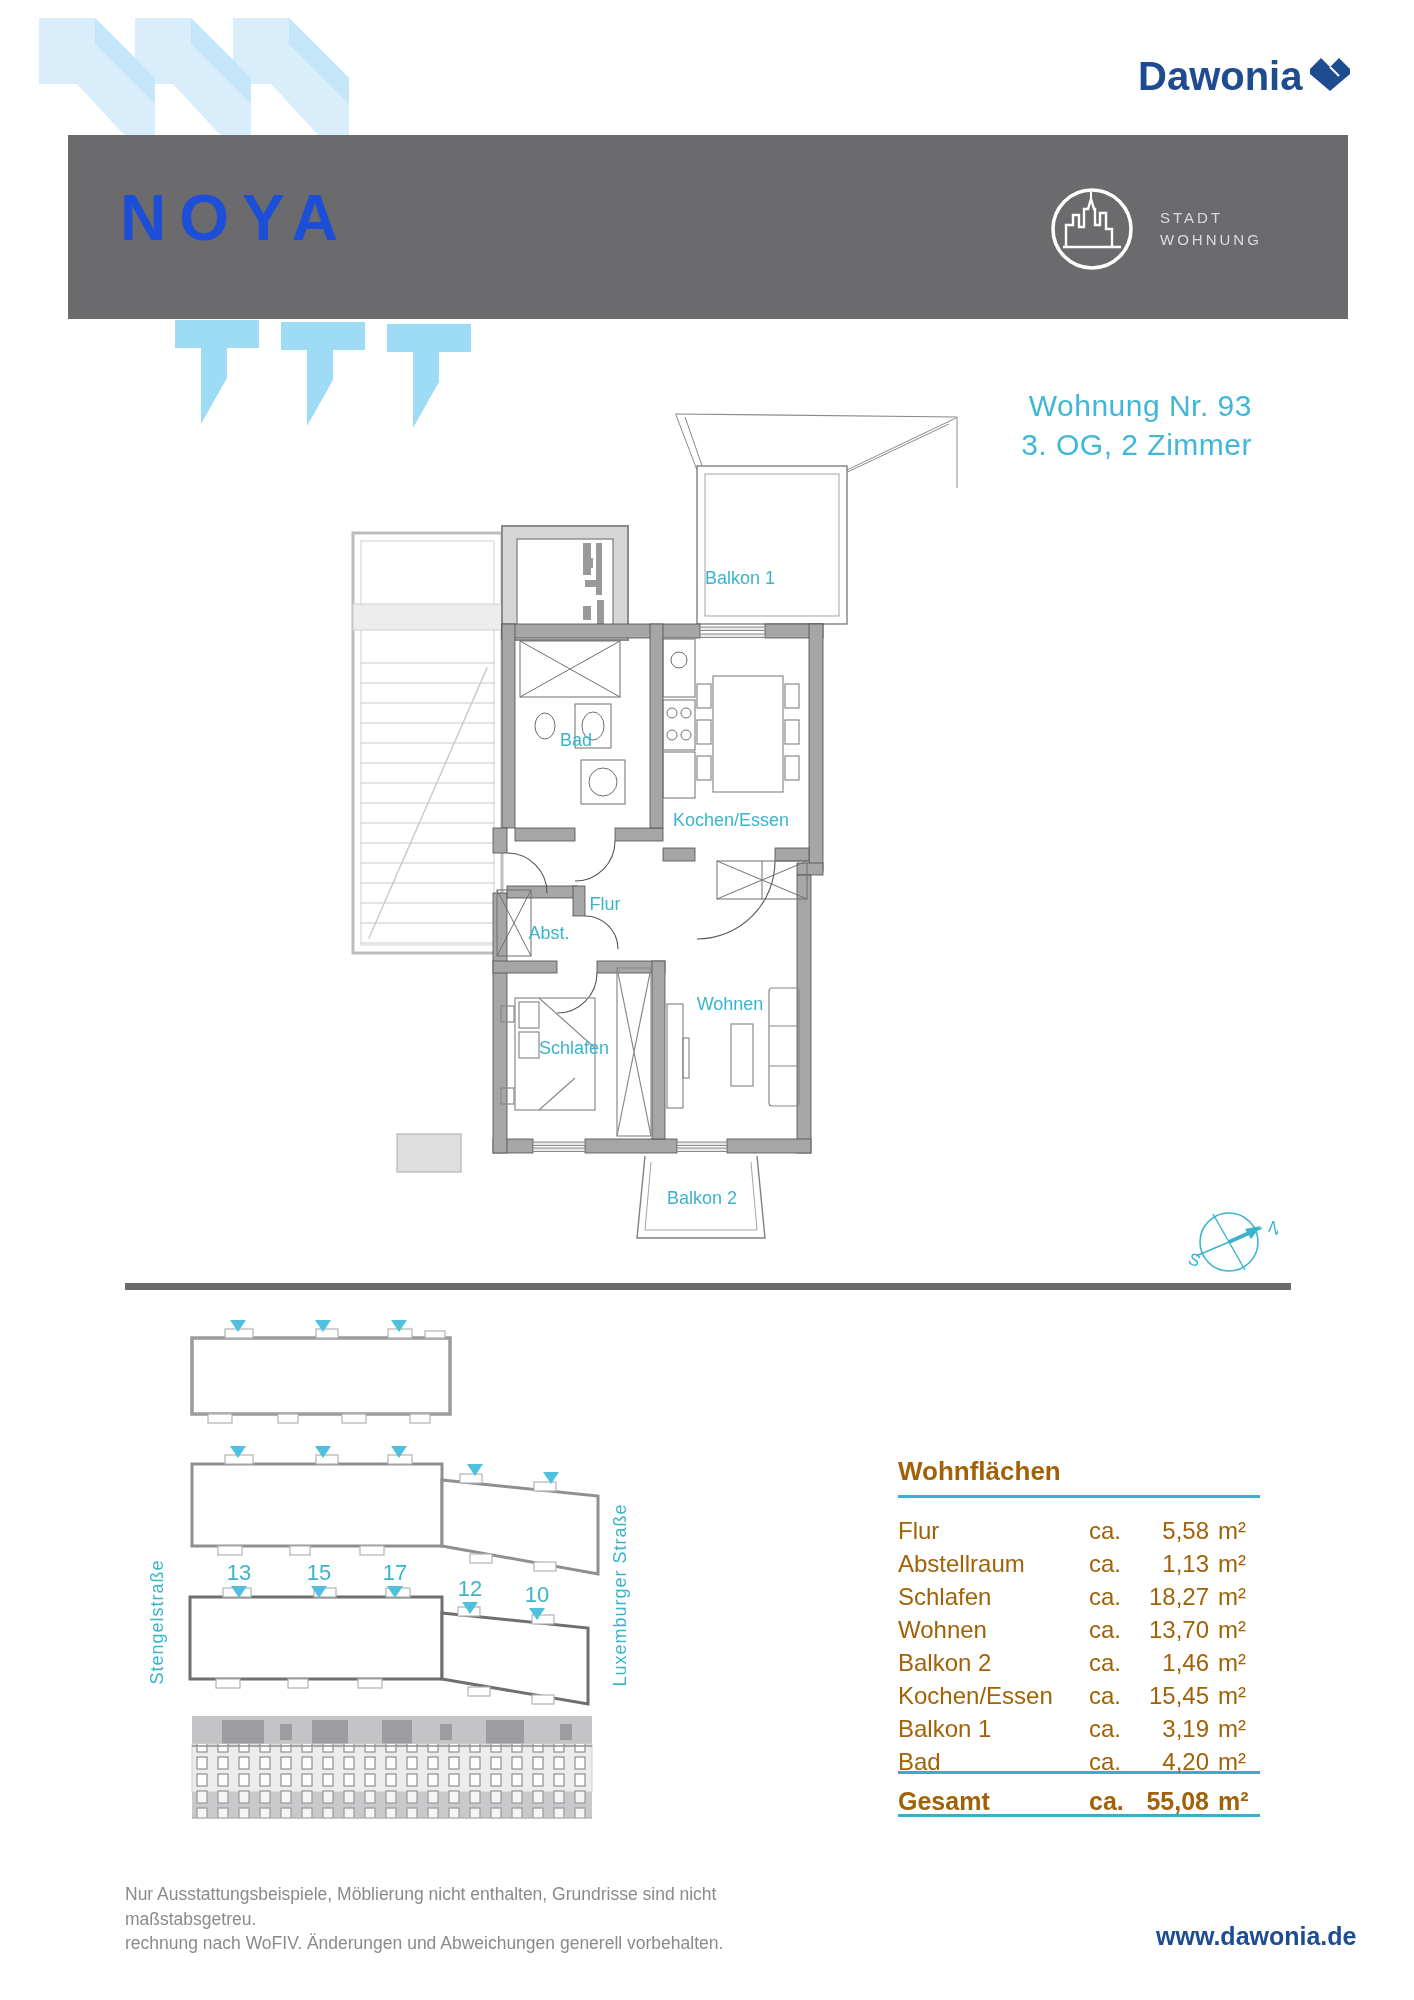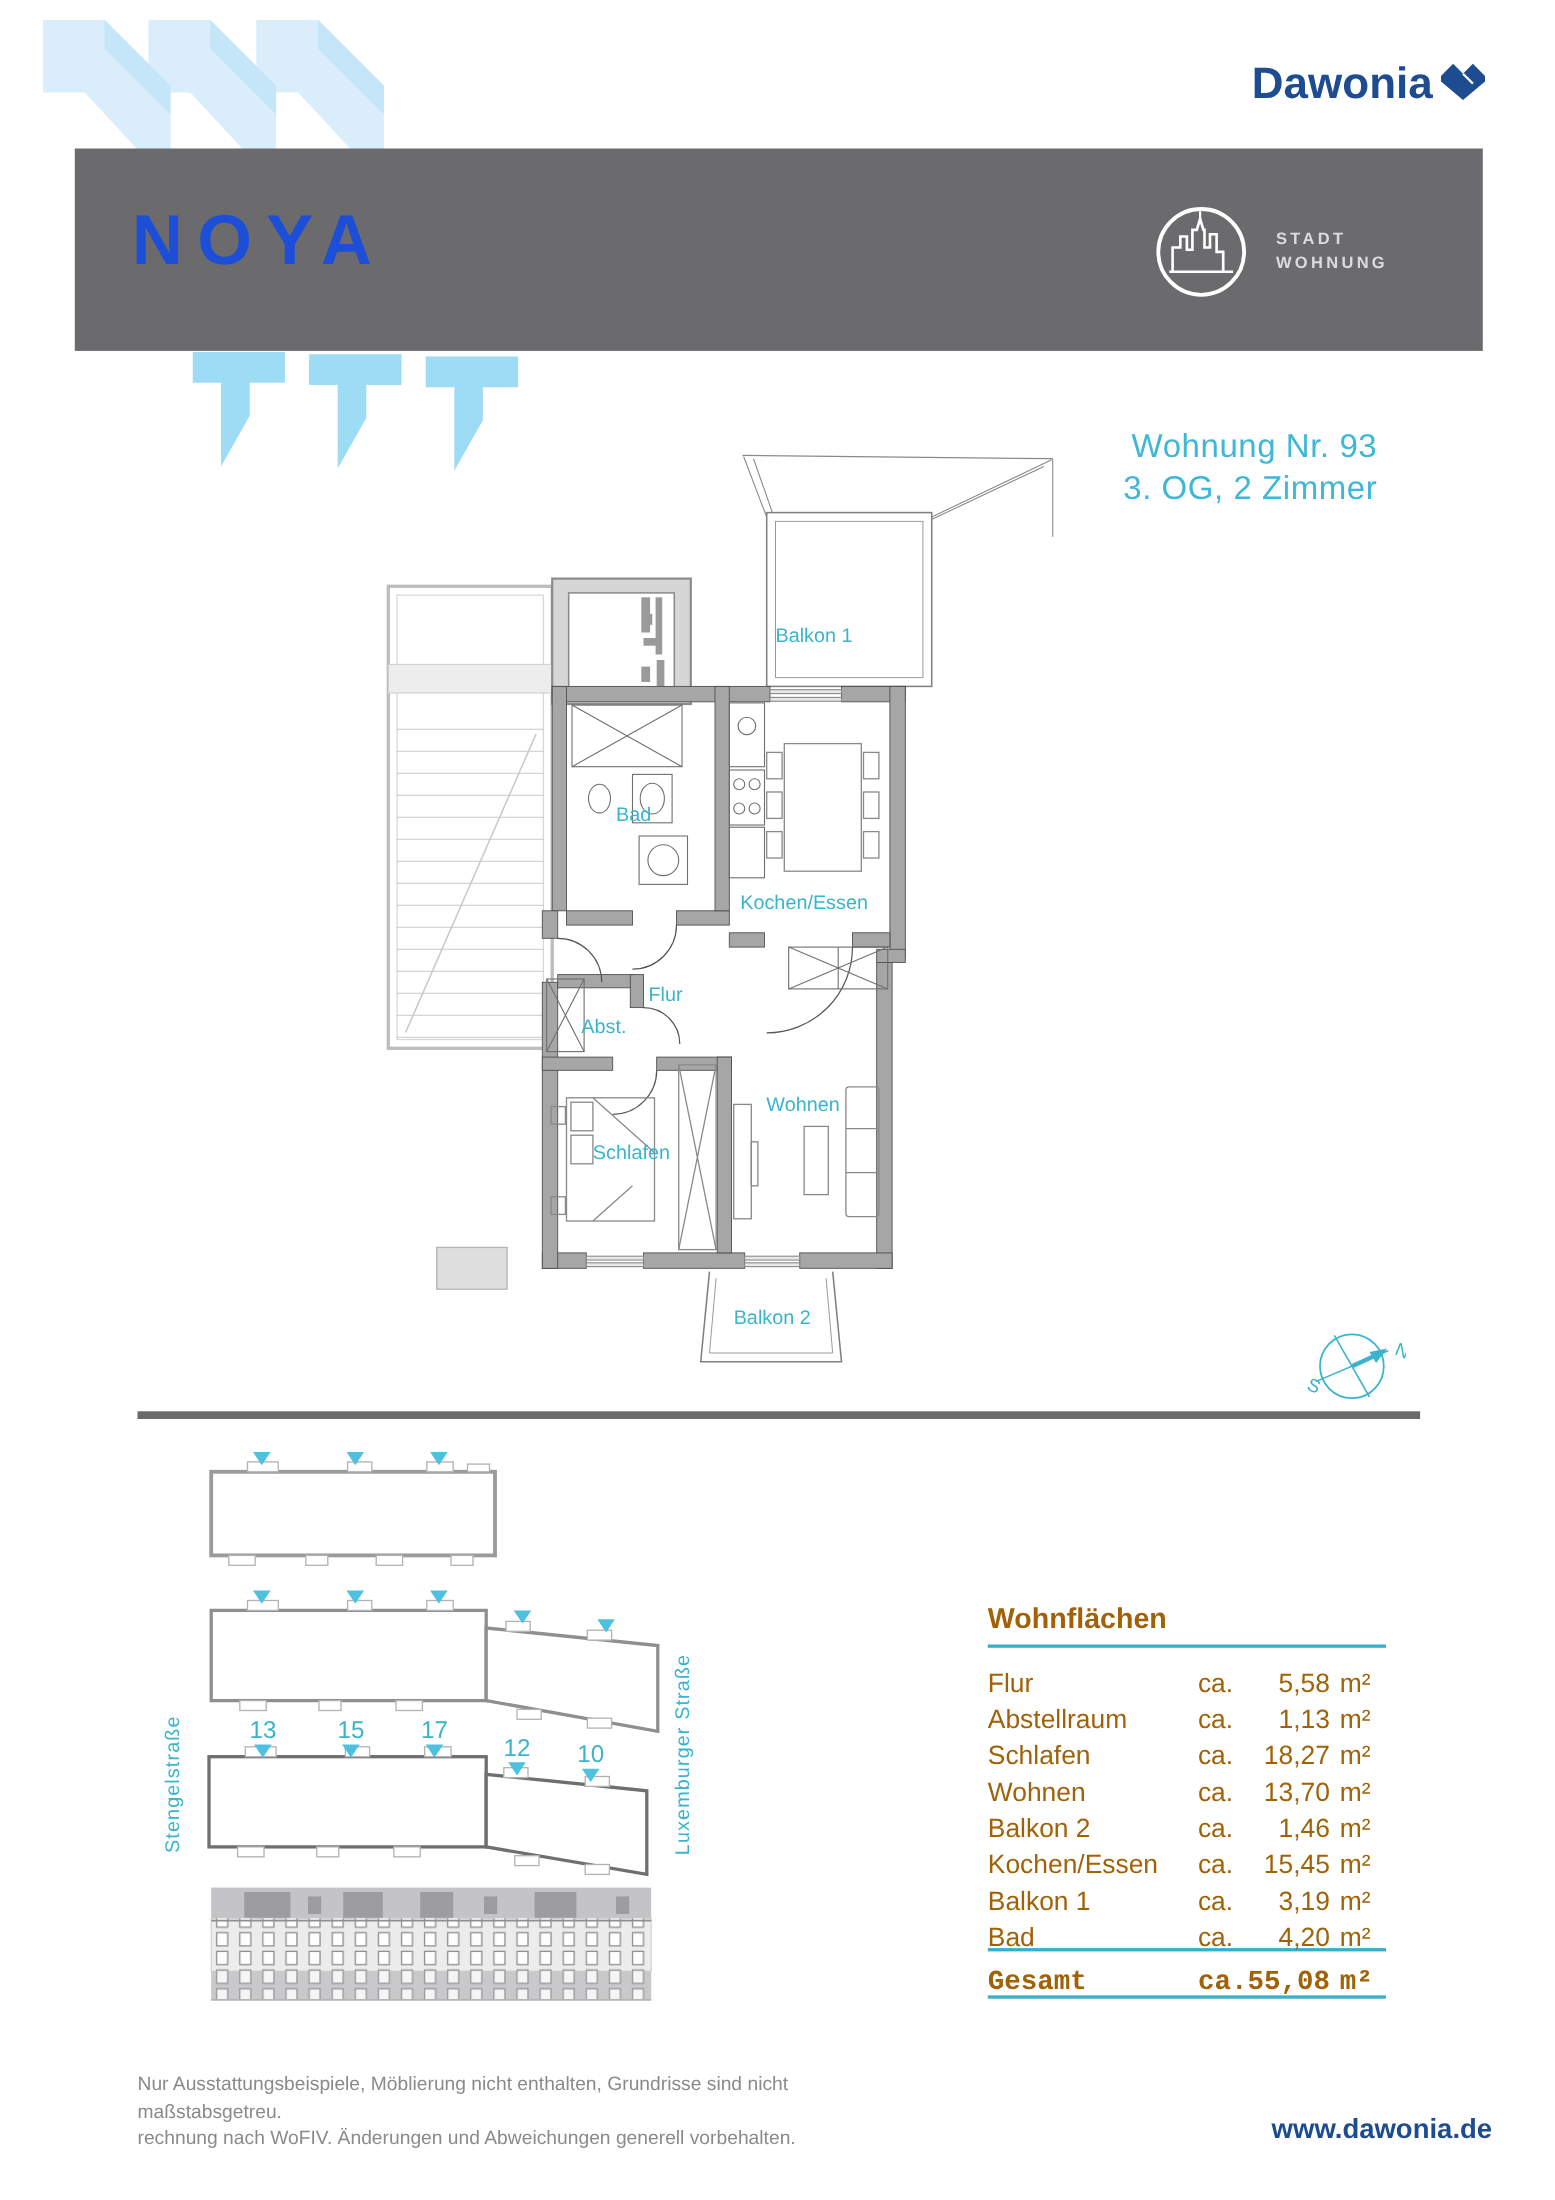--- a/index.html
+++ b/index.html
@@ -2,38 +2,38 @@
 <html><head>
 <meta charset="utf-8">
 <style>
   html,body{margin:0;padding:0;background:#fff;}
   #page{position:relative;width:1414px;height:2000px;background:#fff;overflow:hidden;
         font-family:"Liberation Sans","DejaVu Sans",sans-serif;}
   .abs{position:absolute;}
   
   #graybar{left:68px;top:135px;width:1280px;height:184px;background:#6b6b6e;}
   #noya{left:120px;top:181px;font-size:64px;font-weight:700;letter-spacing:13px;color:#1d4ed8;}
-  #badge{left:1048px;top:184px;width:300px;height:90px;display:flex;align-items:center;font-weight:bold;}
+  #badge{left:1048px;top:184px;width:300px;height:90px;display:flex;align-items:center;}
   #badge-text{margin-left:24px;color:#dcdcde;font-size:15px;letter-spacing:3px;line-height:22px;}
   #dawonia{left:1138px;top:54px;display:flex;align-items:flex-start;}
   #dawonia-word{font-size:40px;font-weight:bold;color:#1d4c90;letter-spacing:0;text-align:right;}
   #apt-title{left:990px;top:386px;width:262px;text-align:right;color:#3fb7d7;
              font-size:30px;line-height:39px;letter-spacing:0.5px;}
   
   #divider{left:125px;top:1283px;width:1166px;height:7px;background:#6a6a6c;}
   
   #areas{left:898px;top:1456px;width:362px;color:#a16207;}
   #areas .title{font-size:26px;font-weight:bold;padding-bottom:8px;border-bottom:3px solid #39aec9;}
   #areas .row{display:flex;align-items:baseline;height:33px;font-size:24px;}
   #areas .lbl{flex:1;}
   #areas .ca{width:44px;}
   #areas .val{width:76px;text-align:right;}
   #areas .unit{width:42px;padding-left:9px;margin-top:14px;}
   #areas .total{border-top:3px solid #39aec9;border-bottom:3px solid #39aec9;
-                font-weight:bold;height:40px;display:flex;align-items:center;margin-top:4px;font-family:Liberation Mono, monospace;}
+                font-weight:bold;height:40px;display:flex;align-items:center;margin-top:4px;}
   #areas .total .row2{display:flex;align-items:baseline;width:100%;font-size:25px;}
   
   #footer{left:125px;top:1882px;width:650px;font-size:17.5px;line-height:24.5px;color:#8a8a8c;}
   #website{left:1156px;top:1922px;font-size:25px;font-weight:bold;color:#1d4c90;text-decoration:none;}
   svg{display:block;}
   svg text{font-family:"Liberation Sans","DejaVu Sans",sans-serif;}
   .roomlbl{fill:#3ab4cd;font-size:18px;}
 </style>
 </head>
 <body>

